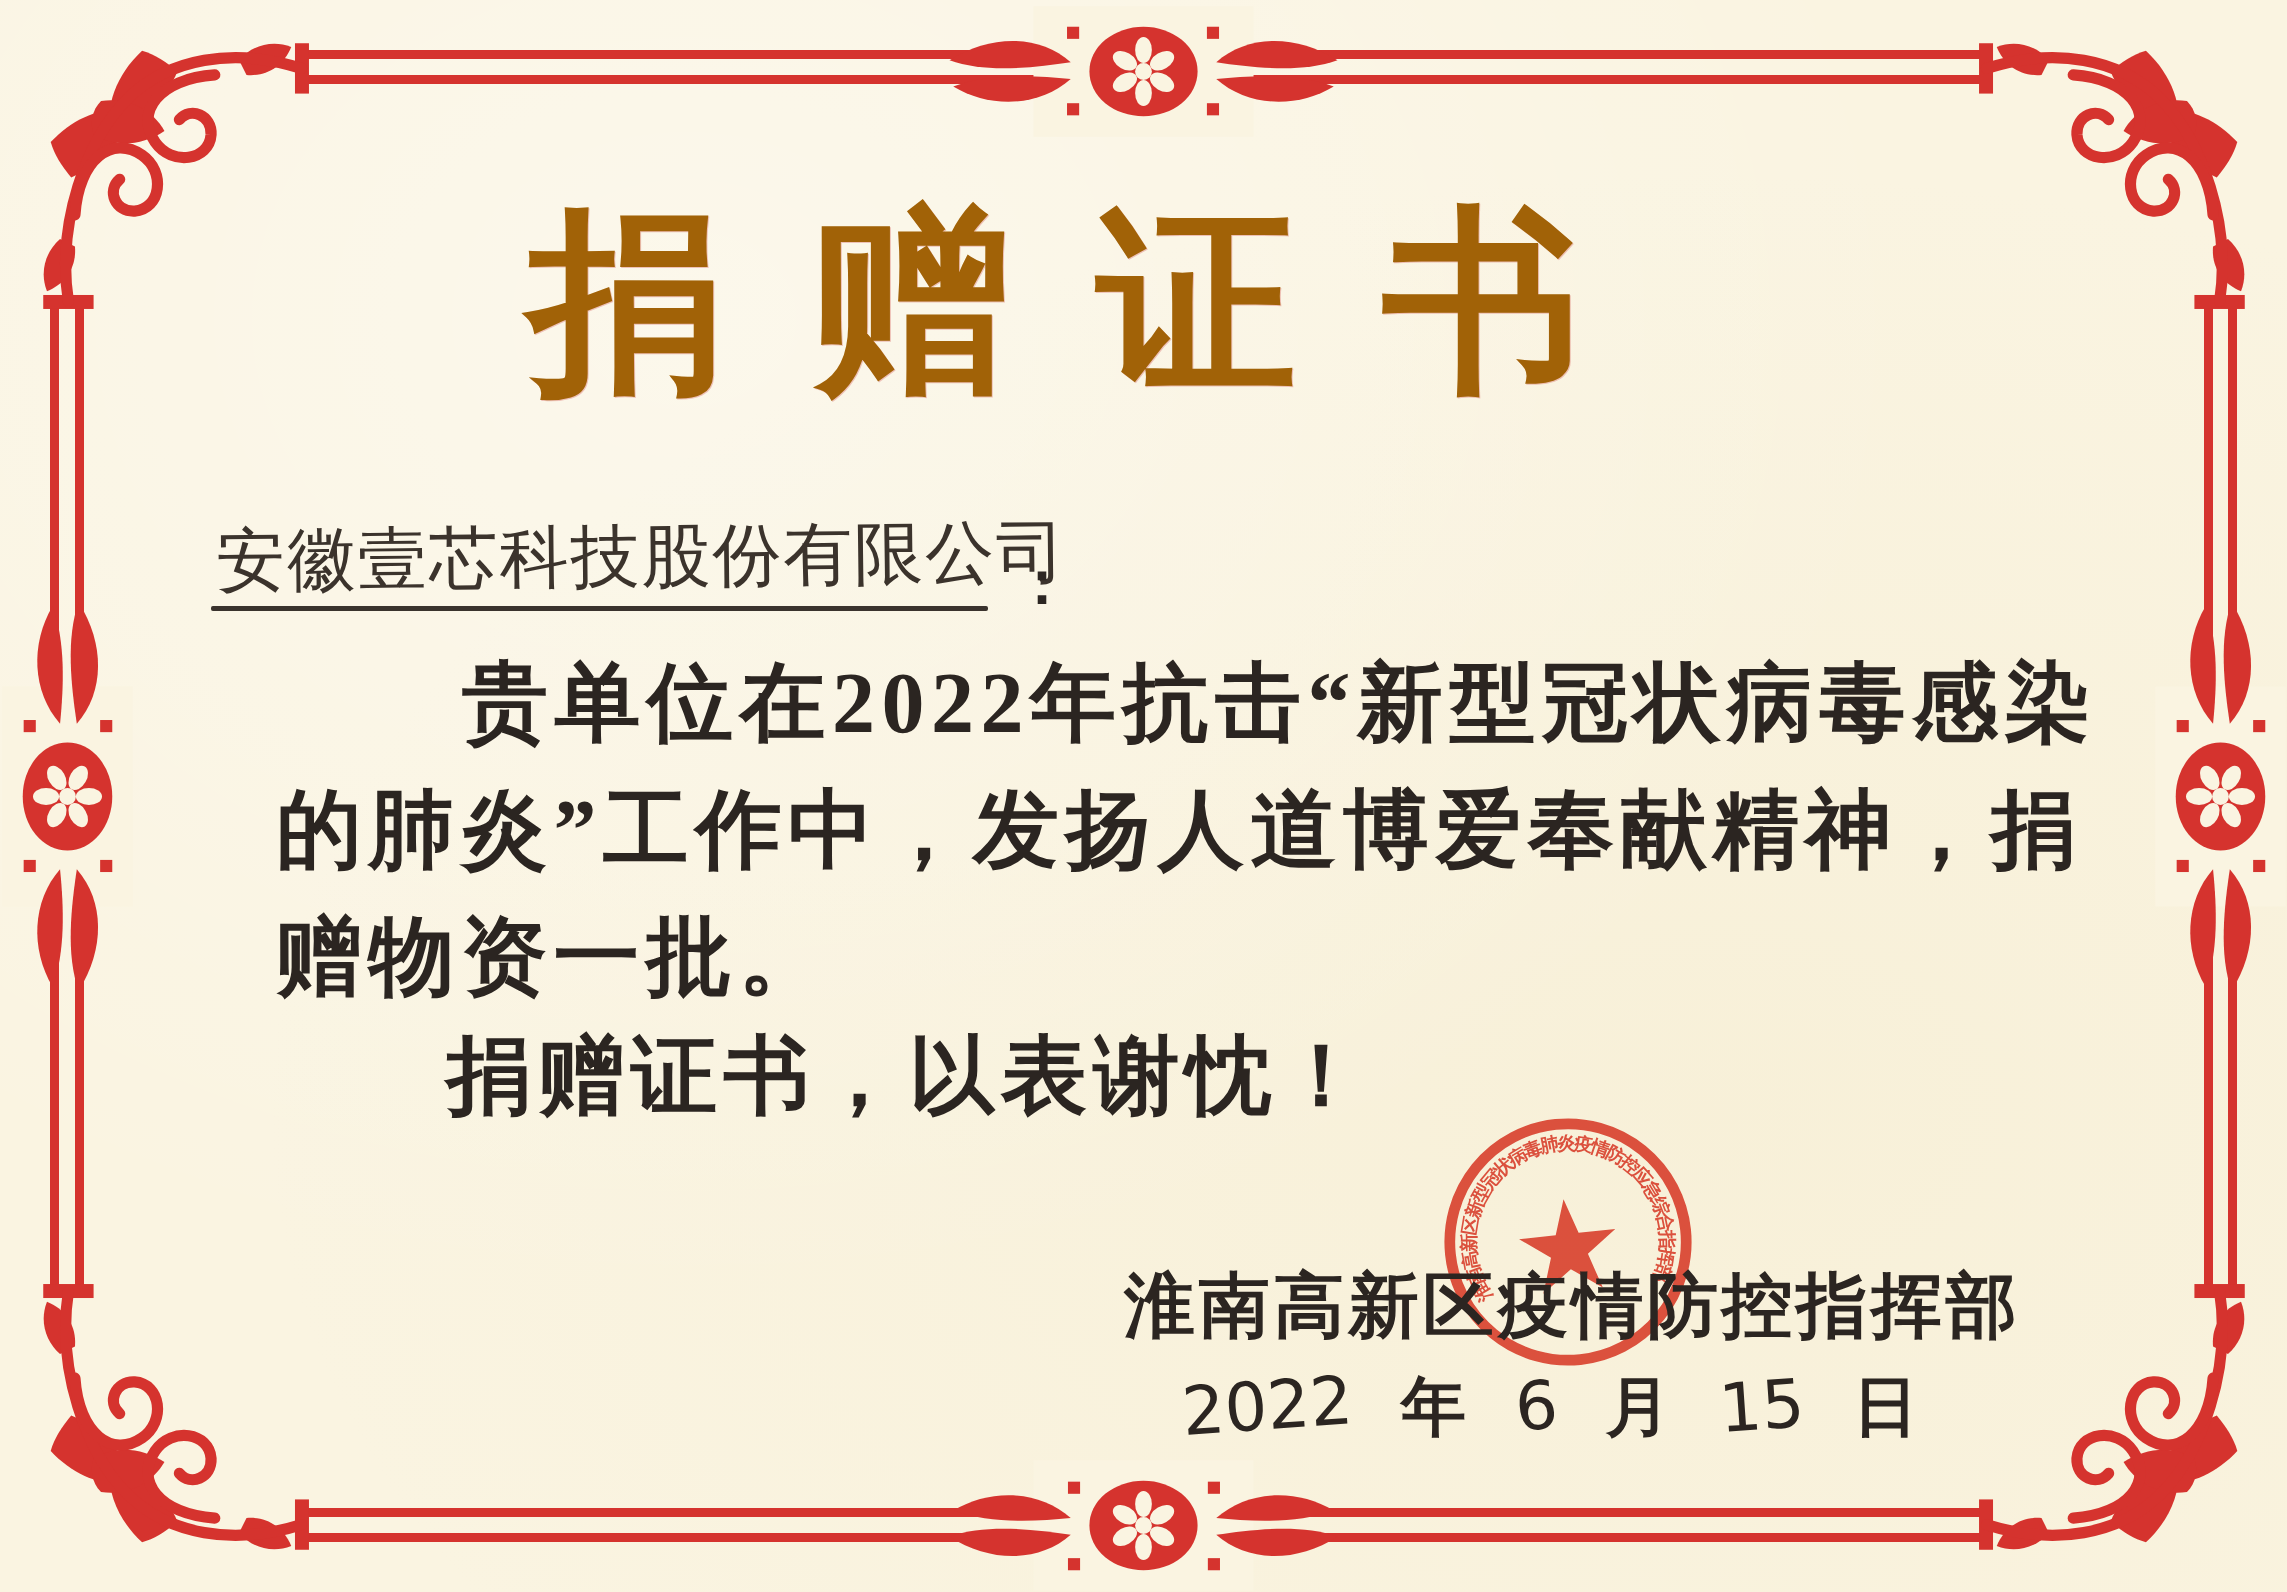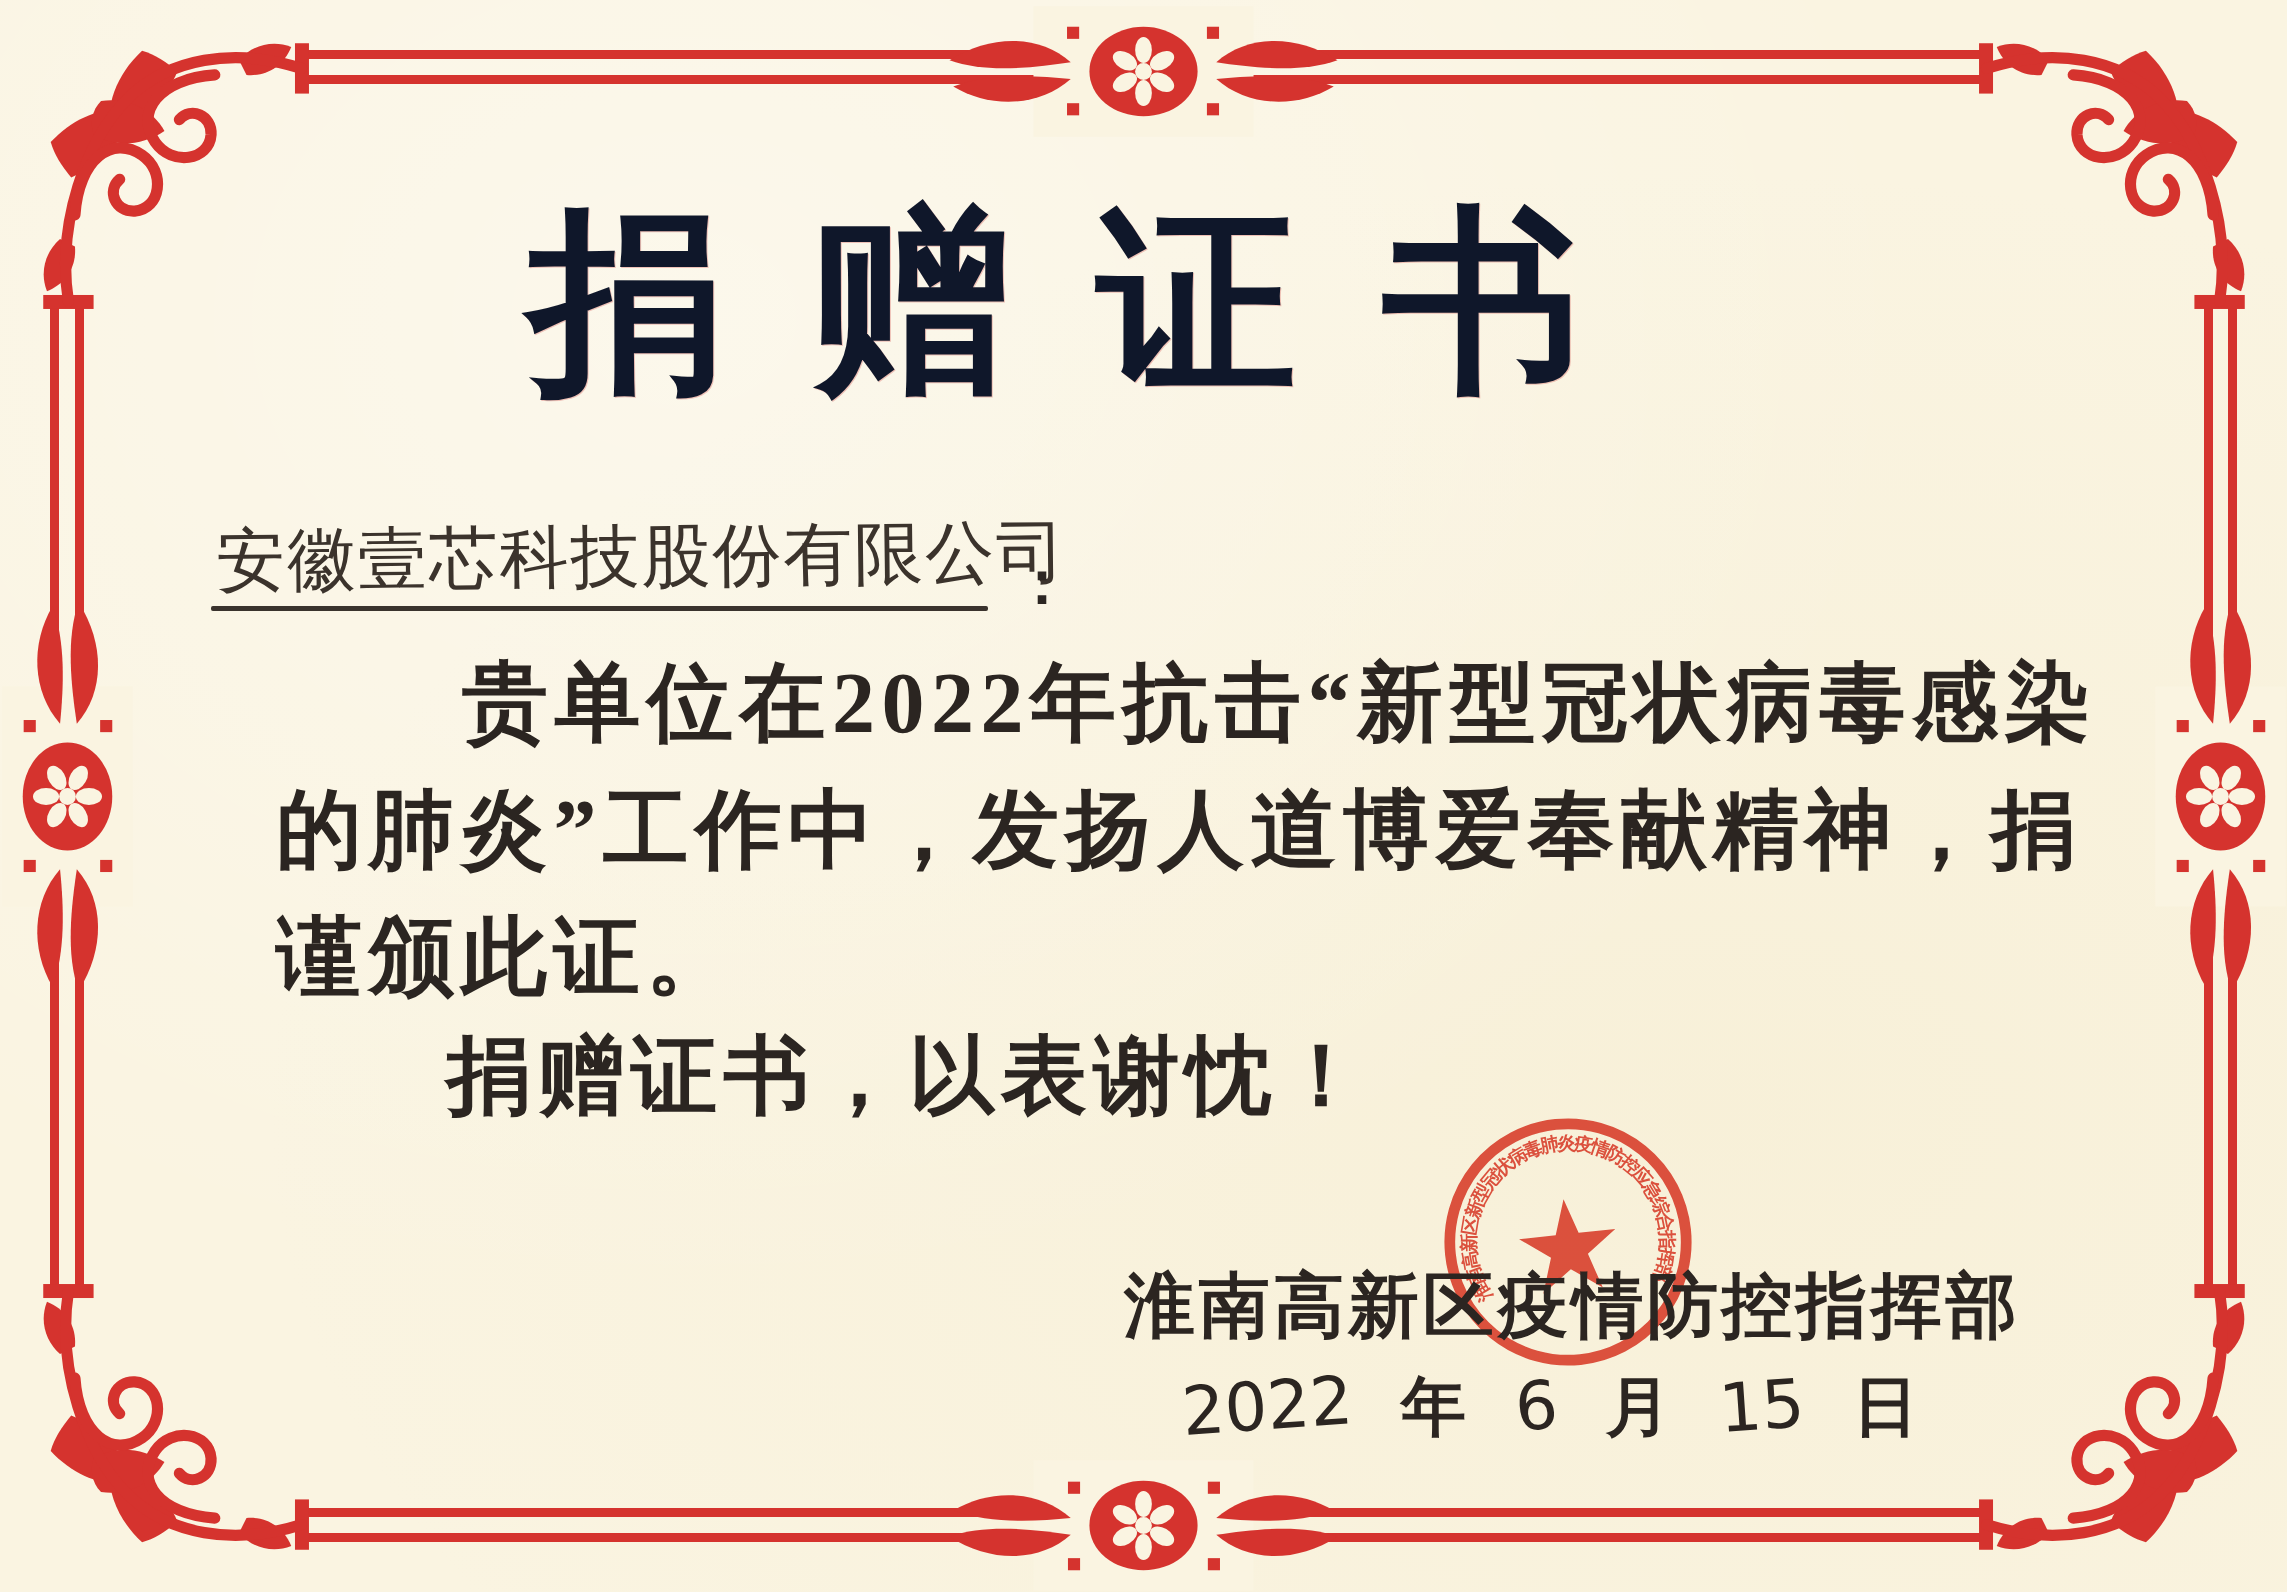--- a/index.html
+++ b/index.html
@@ -16,21 +16,21 @@
       #faf4e1;}
   
   .rail{position:absolute;background:#d5332e;}
   
   .corner{position:absolute;width:317px;height:317px;}
   .medal{position:absolute;width:429px;height:131px;}
   
   .cert-title{
     position:absolute;left:527px;top:194px;
     font-size:199px;line-height:1.1;letter-spacing:86px;white-space:nowrap;
-    color:#0f172a;font-weight:bold;
+    color:#a16207;font-weight:bold;
     font-family:"Liberation Serif", serif;
     text-shadow:0.9px 0.9px 0 rgba(200,30,30,.25);
   }
   
   .recipient-name{
     position:absolute;left:216px;top:511px;
     font-size:69px;color:#3b332c;letter-spacing:1.9px;white-space:nowrap;
     font-family:"DejaVu Sans", sans-serif;
     transform:rotate(-0.6deg);
   }
@@ -320,21 +320,21 @@
 </div>
 
 <div class="cert-title">捐赠证书</div>
 
 <div class="recipient-name">安徽壹芯科技股份有限公司</div>
 <div class="recipient-underline"></div>
 <div class="recipient-colon">：</div>
 
 <div class="body-line bl1">贵单位在2022年抗击“新型冠状病毒感染</div>
 <div class="body-line bl2">的肺炎”工作中，发扬人道博爱奉献精神，捐</div>
-<div class="body-line bl3">谨颁此证。</div>
+<div class="body-line bl3">赠物资一批。</div>
 <div class="body-line bl4">捐赠证书，以表谢忱！</div>
 
 <div class="seal">
   <svg width="254" height="254" viewBox="0 0 260 260">
     <defs>
       <path id="sealArc" d="M47.7,177.5 A95,95 0 1 1 212.3,177.5"></path>
     </defs>
     <circle cx="130" cy="130" r="121" fill="none" stroke="#e04637" stroke-width="11"></circle>
     <polygon points="130,86 141.8,121.8 179.5,121.9 149,144.2 160.6,180.1 130,158 99.4,180.1 111,144.2 80.5,121.9 118.2,121.8" fill="#e04637"></polygon>
     <text font-size="19" fill="#e04637" font-weight="bold" font-family="Liberation Serif, serif" letter-spacing="0">

